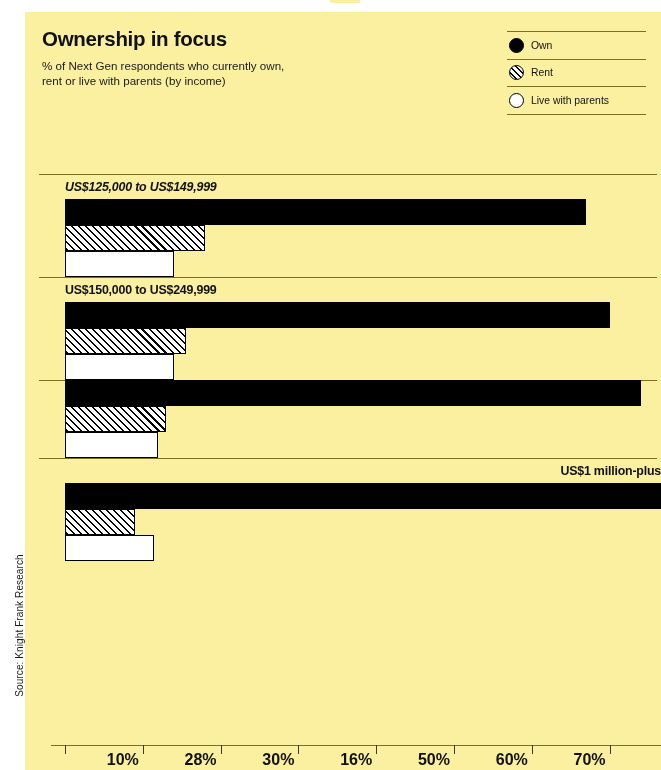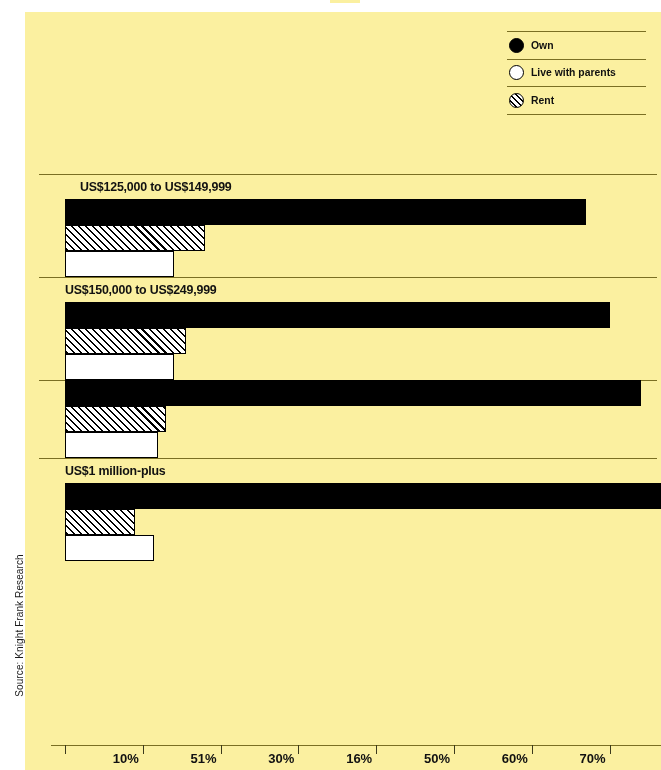--- a/index.html
+++ b/index.html
@@ -61,21 +61,21 @@
     width:15px;height:15px;border-radius:50%;
     flex:0 0 auto;margin-right:7px;
     border:1.4px solid #000;box-sizing:border-box;
   }
   .sw-own{background:#000;}
   .sw-rent{
     background:
       repeating-linear-gradient(45deg,#000 0 1.4px,#fff 1.4px 4.2px);
   }
   .sw-parents{background:#fff;}
-  .legend-label{font-size:10.4px;font-weight:bold;color:#111;white-space:nowrap;}
+  .legend-label{font-size:10.4px;font-weight:normal;color:#111;white-space:nowrap;}
 
   
   #plot{
     position:absolute;left:14px;top:162px;width:622px;height:572px;
   }
   .group{position:relative;}
   .grp-rule{
     position:absolute;left:0;right:4px;top:0;height:0;
     border-top:1.4px solid #7a6f23;
   }
@@ -102,52 +102,59 @@
   #axis-line{
     position:absolute;left:0;top:0;width:100%;height:0;
     border-top:1.4px solid #7a6f23;
   }
   .tick{
     position:absolute;top:0;width:0;height:9px;
     border-left:1.3px solid #3c3a1d;
   }
   .tick-label{
     position:absolute;top:6px;
-    font-size:13px;font-weight:bold;color:#111;
+    font-size:16px;font-weight:bold;color:#111;
     transform:translateX(-100%);
     padding-right:4px;white-space:nowrap;text-align:center;
   }
 </style>
 </head>
 <body>
 
 <div id="top-nick"></div>
 
 <div id="panel">
 
+  <div id="header">
+    <h1 id="title">Ownership in focus</h1>
+    <p id="subtitle">
+      <span class="sub-line">% of Next Gen respondents who currently own,</span>
+      <span class="sub-line">rent or live with parents (by income)</span>
+    </p>
+  </div>
 
   <div id="legend">
     <div class="legend-item">
       <span class="swatch sw-own"></span>
       <span class="legend-label">Own</span>
     </div>
     <div class="legend-item">
+      <span class="swatch sw-rent"></span>
+      <span class="legend-label">Rent</span>
+    </div>
+    <div class="legend-item">
       <span class="swatch sw-parents"></span>
       <span class="legend-label">Live with parents</span>
     </div>
-    <div class="legend-item">
-      <span class="swatch sw-rent"></span>
-      <span class="legend-label">Rent</span>
-    </div>
   </div>
 
   <div id="plot">
       <div class="group">
         <div class="grp-rule"></div>
-        <div class="grp-label" style="margin-left: 41px;">US$125,000 to US$149,999</div>
+        <div class="grp-label" style="margin-left: 26px; font-style: italic;">US$125,000 to US$149,999</div>
         <div class="bars">
           <div class="bar own" title="Own: 67%" style="margin-left: 26px; width: 521.26px;"></div>
           <div class="bar rent" title="Rent: 18%" style="margin-left: 26px; width: 140.04px;"></div>
           <div class="bar parents" title="Live with parents: 14%" style="margin-left: 26px; width: 108.92px;"></div>
         </div>
       </div>
       <div class="group">
         <div class="grp-rule"></div>
         <div class="grp-label" style="margin-left: 26px;">US$150,000 to US$249,999</div>
         <div class="bars">
@@ -159,36 +166,36 @@
       <div class="group">
         <div class="grp-rule"></div>
         <div class="bars">
           <div class="bar own" title="Own: 74%" style="margin-left: 26px; width: 575.72px;"></div>
           <div class="bar rent" title="Rent: 13%" style="margin-left: 26px; width: 101.14px;"></div>
           <div class="bar parents" title="Live with parents: 12%" style="margin-left: 26px; width: 93.36px;"></div>
         </div>
       </div>
       <div class="group">
         <div class="grp-rule"></div>
-        <div class="grp-label" style="margin-left: 26px;">US$1 million-plus</div>
+        <div class="grp-label" style="margin-left: 26px; text-align: right;">US$1 million-plus</div>
         <div class="bars">
           <div class="bar own" title="Own: 78%" style="margin-left: 26px; width: 606.84px;"></div>
           <div class="bar rent" title="Rent: 9%" style="margin-left: 26px; width: 70.02px;"></div>
           <div class="bar parents" title="Live with parents: 11.5%" style="margin-left: 26px; width: 89.47px;"></div>
         </div>
       </div>
     </div>
 
   <div id="axis">
     <div id="axis-line"></div>
   <div class="tick" style="left: 14px;"></div>
       <div class="tick" style="left: 91.8px;"></div>
       <div class="tick-label" style="left: 91.8px;">10%</div>
       <div class="tick" style="left: 169.6px;"></div>
-      <div class="tick-label" style="left: 169.6px;">51%</div>
+      <div class="tick-label" style="left: 169.6px;">28%</div>
       <div class="tick" style="left: 247.4px;"></div>
       <div class="tick-label" style="left: 247.4px;">30%</div>
       <div class="tick" style="left: 325.2px;"></div>
       <div class="tick-label" style="left: 325.2px;">16%</div>
       <div class="tick" style="left: 403px;"></div>
       <div class="tick-label" style="left: 403px;">50%</div>
       <div class="tick" style="left: 480.8px;"></div>
       <div class="tick-label" style="left: 480.8px;">60%</div>
       <div class="tick" style="left: 558.6px;"></div>
       <div class="tick-label" style="left: 558.6px;">70%</div>

